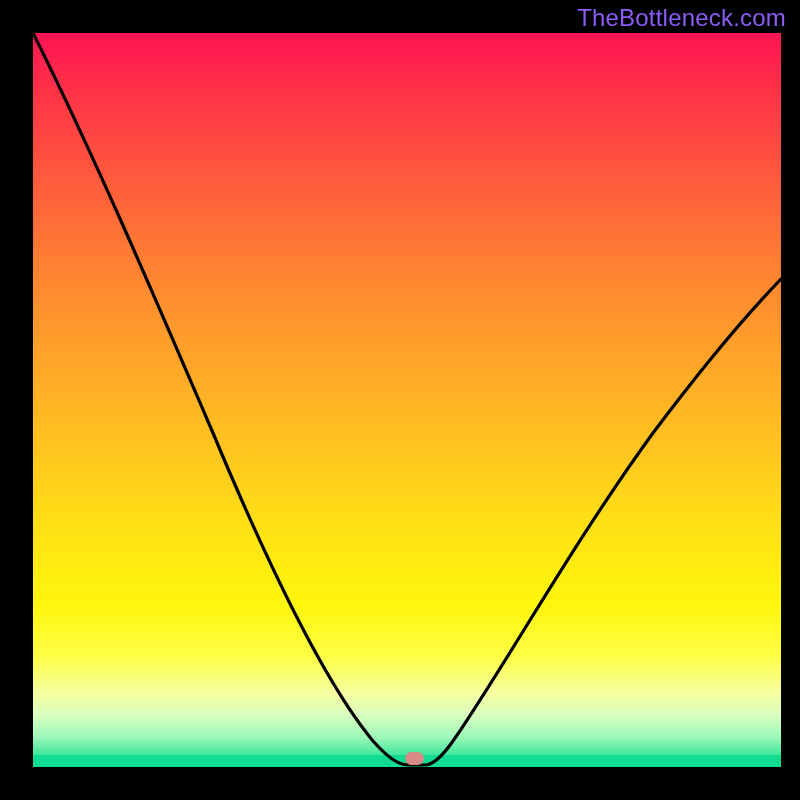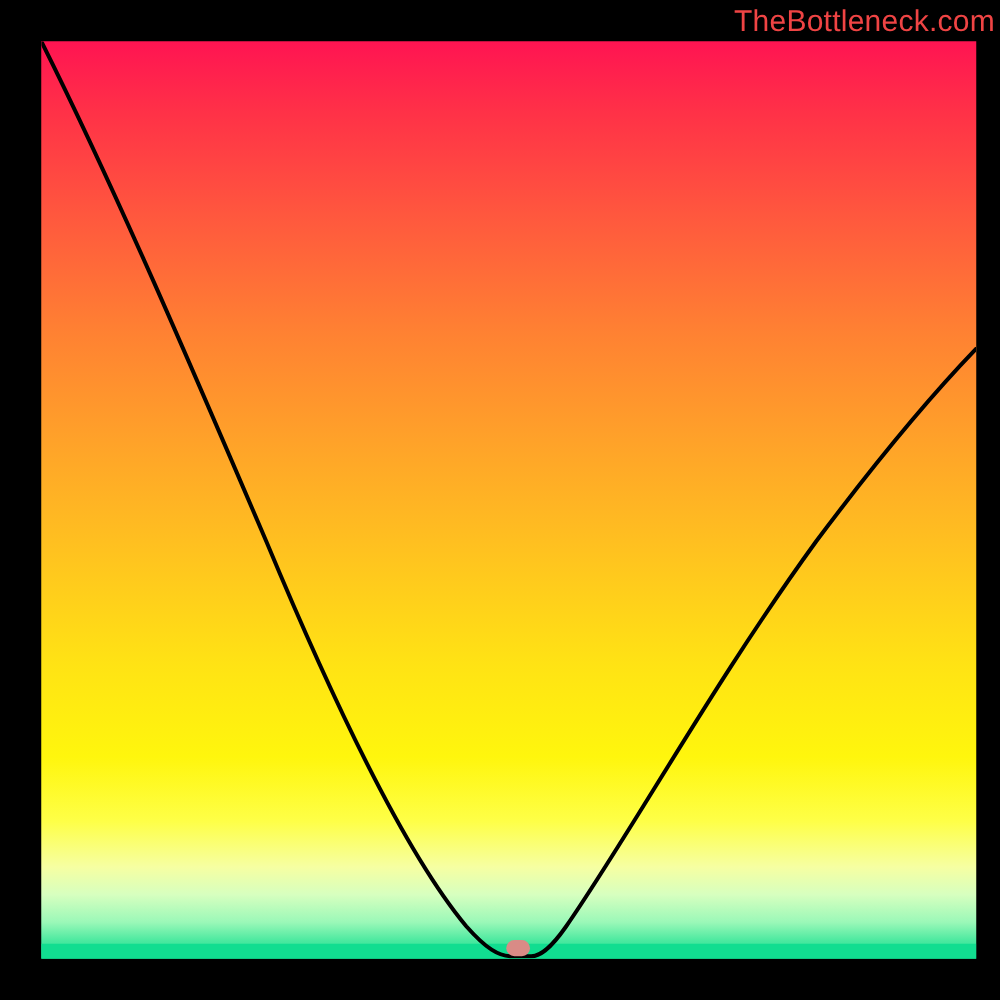--- a/index.html
+++ b/index.html
@@ -13,22 +13,22 @@
   }
   .frame {
     position: relative;
     width: 800px;
     height: 800px;
     background: #000;
   }
   .watermark {
     position: absolute;
     top: 4px;
-    right: 4px;
-    color: #ef4444;
+    right: 14px;
+    color: #8b5cf6;
     font-size: 24px;
     font-weight: 500;
     letter-spacing: 0.2px;
     z-index: 10;
   }
   .plot-area {
     position: absolute;
     left: 33px;
     top: 33px;
     width: 748px;

